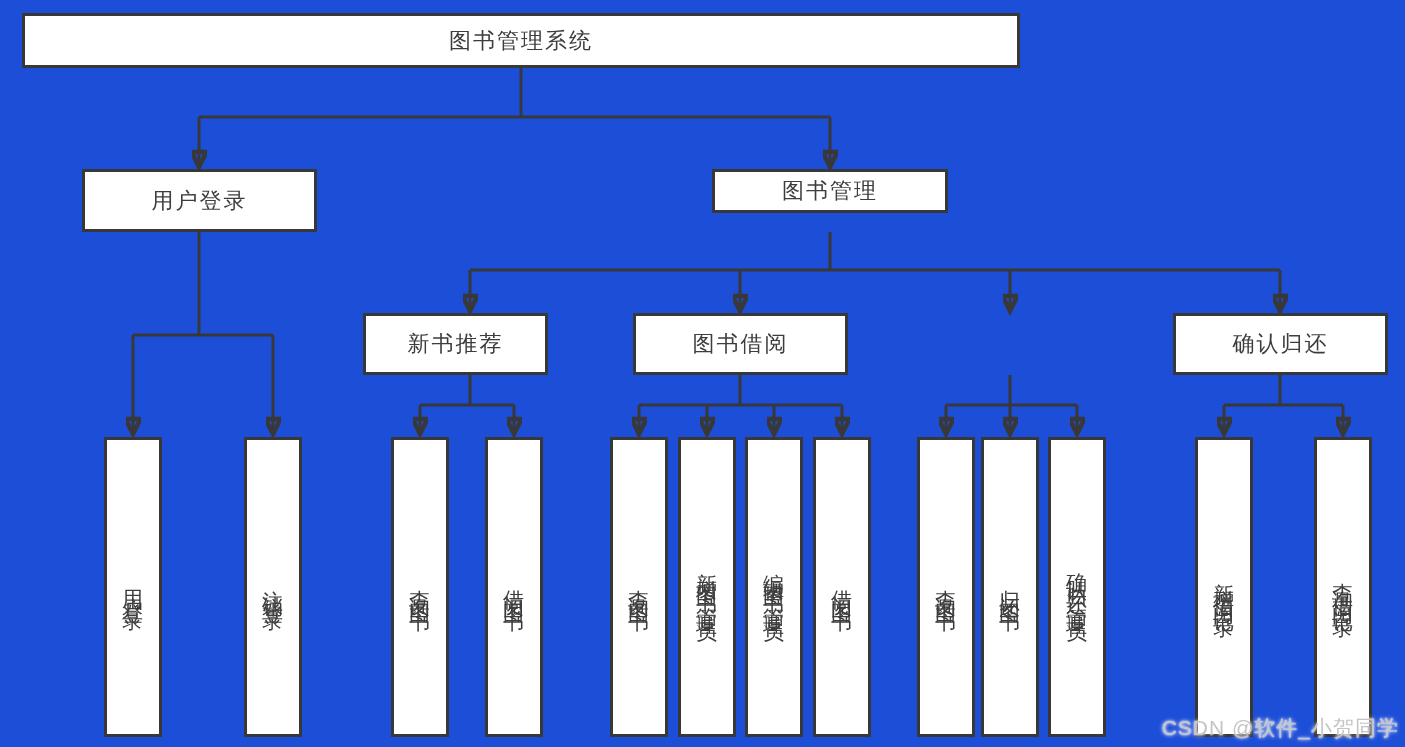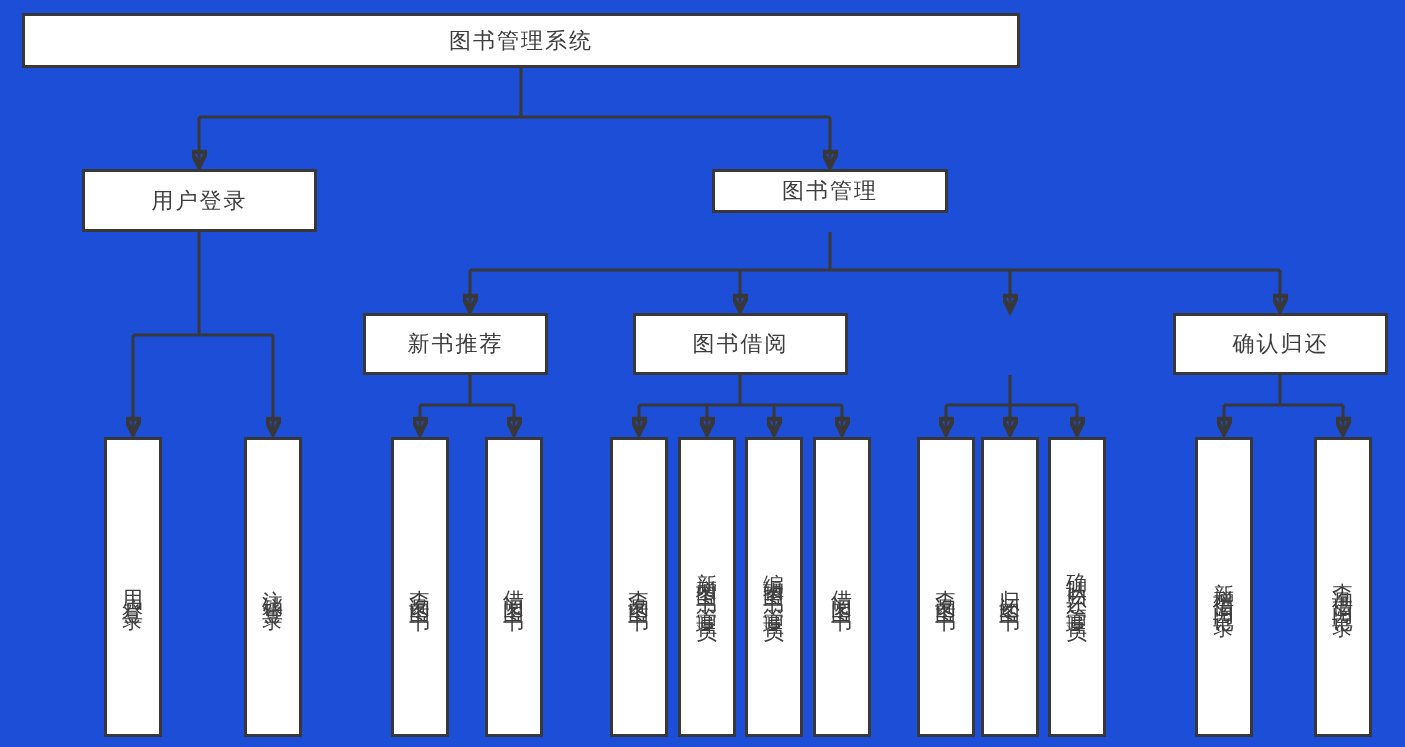--- a/index.html
+++ b/index.html
@@ -166,14 +166,15 @@
     <span>确认归还（管理员）</span>
   </div>
 
   <div class="box vbox" style="left:1195px;top:437px;width:58px;height:300px;">
     <span>新增借阅记录</span>
   </div>
   <div class="box vbox" style="left:1314px;top:437px;width:58px;height:300px;">
     <span>查询借阅记录</span>
   </div>
 
+  <div class="watermark">CSDN @软件_小贺同学</div>
 
 </div>
 
 </body></html>

